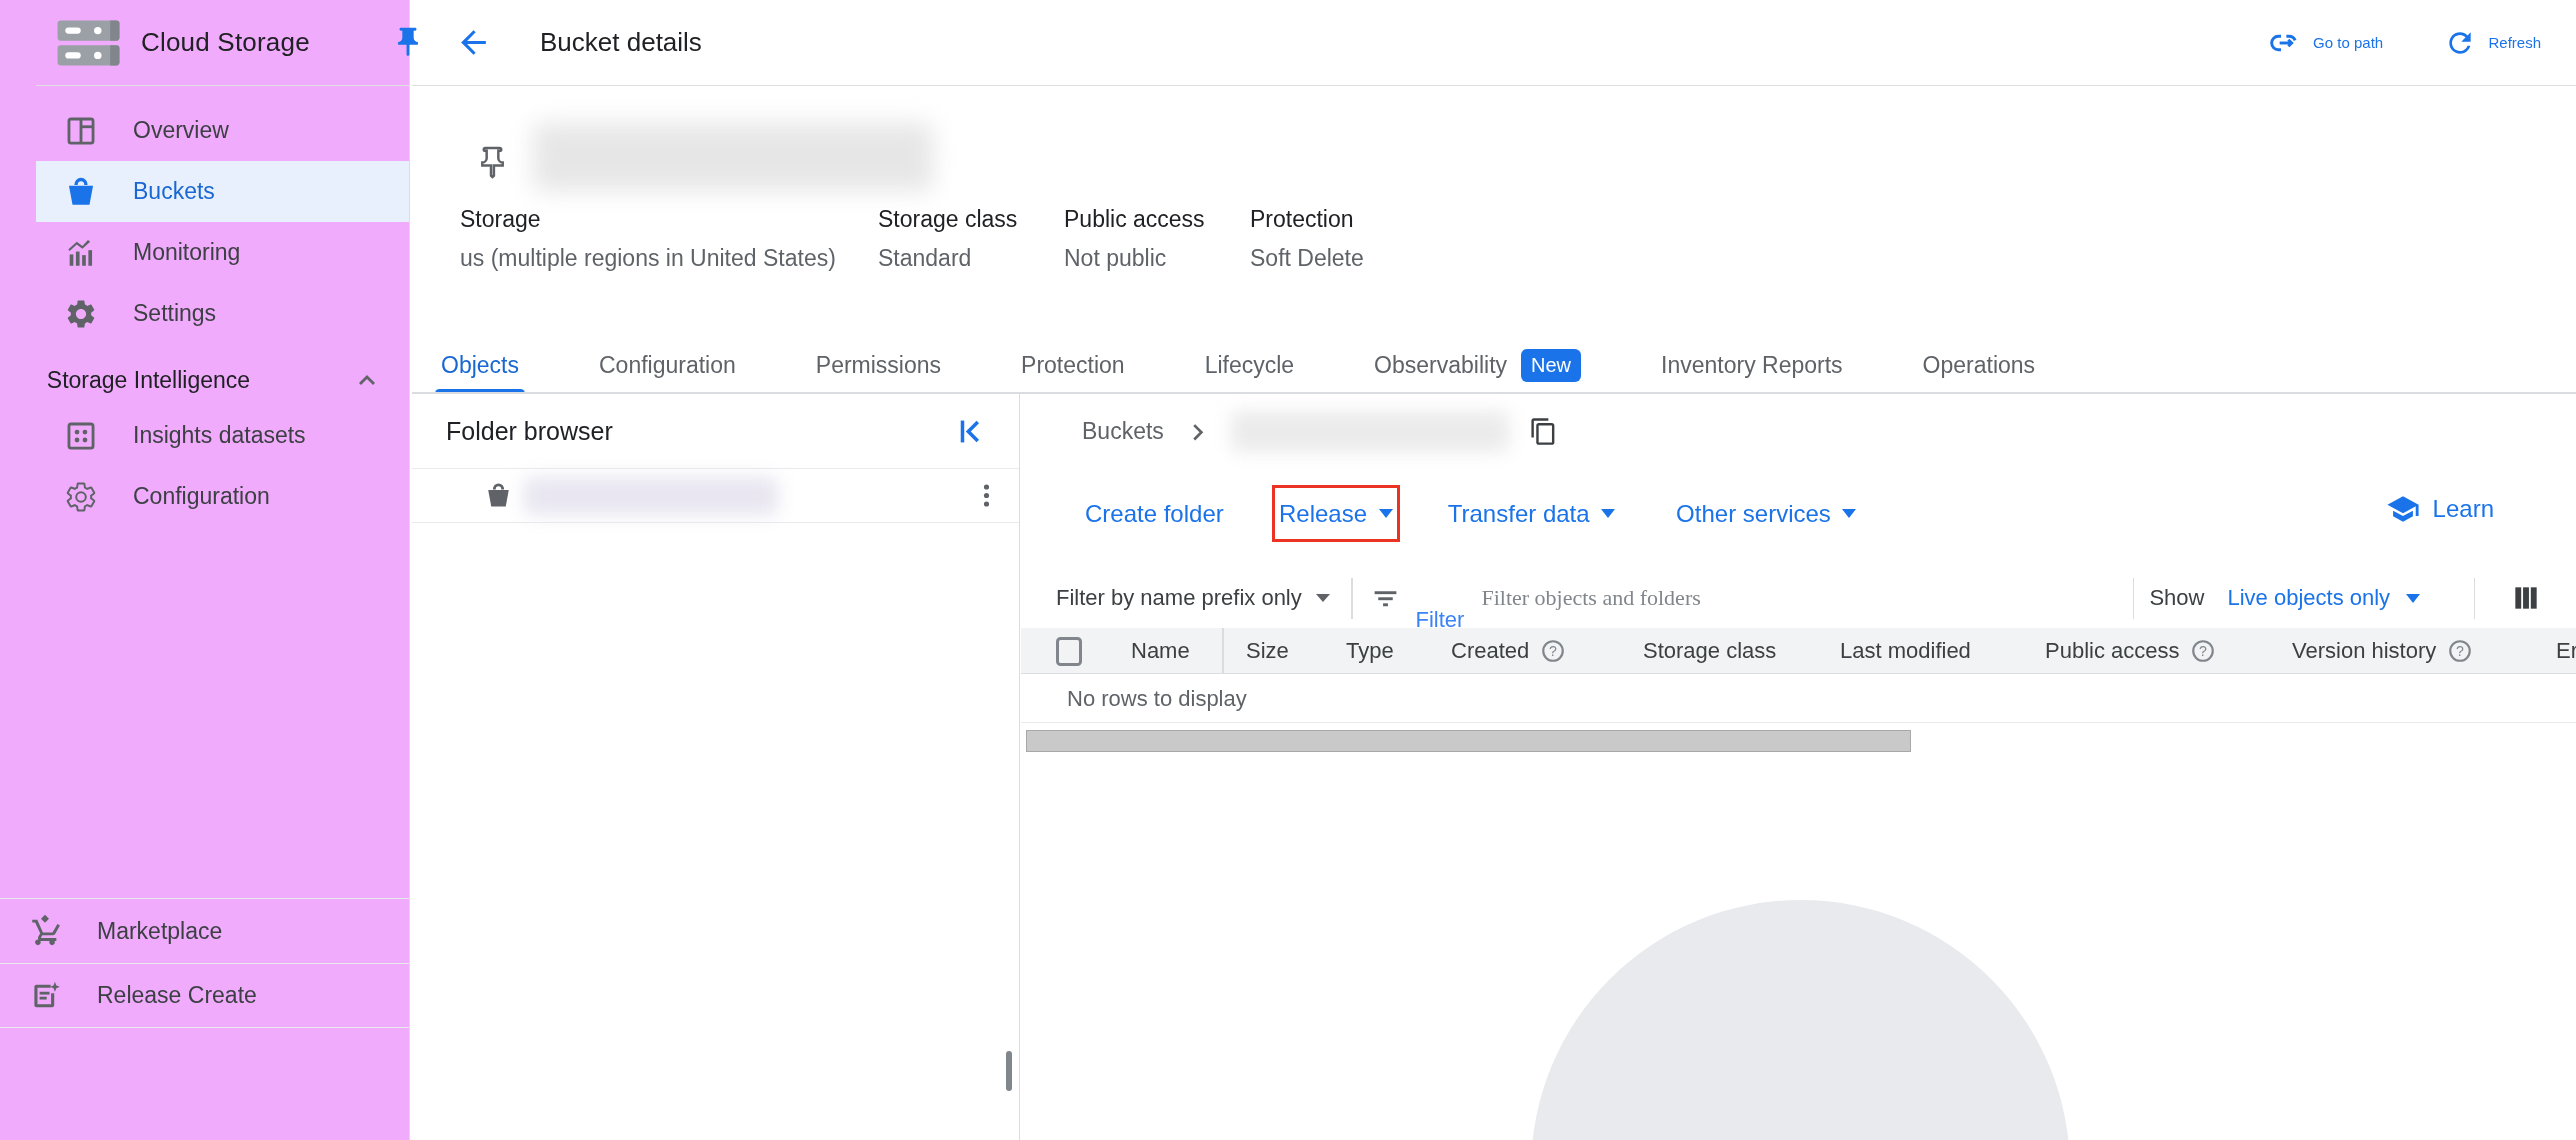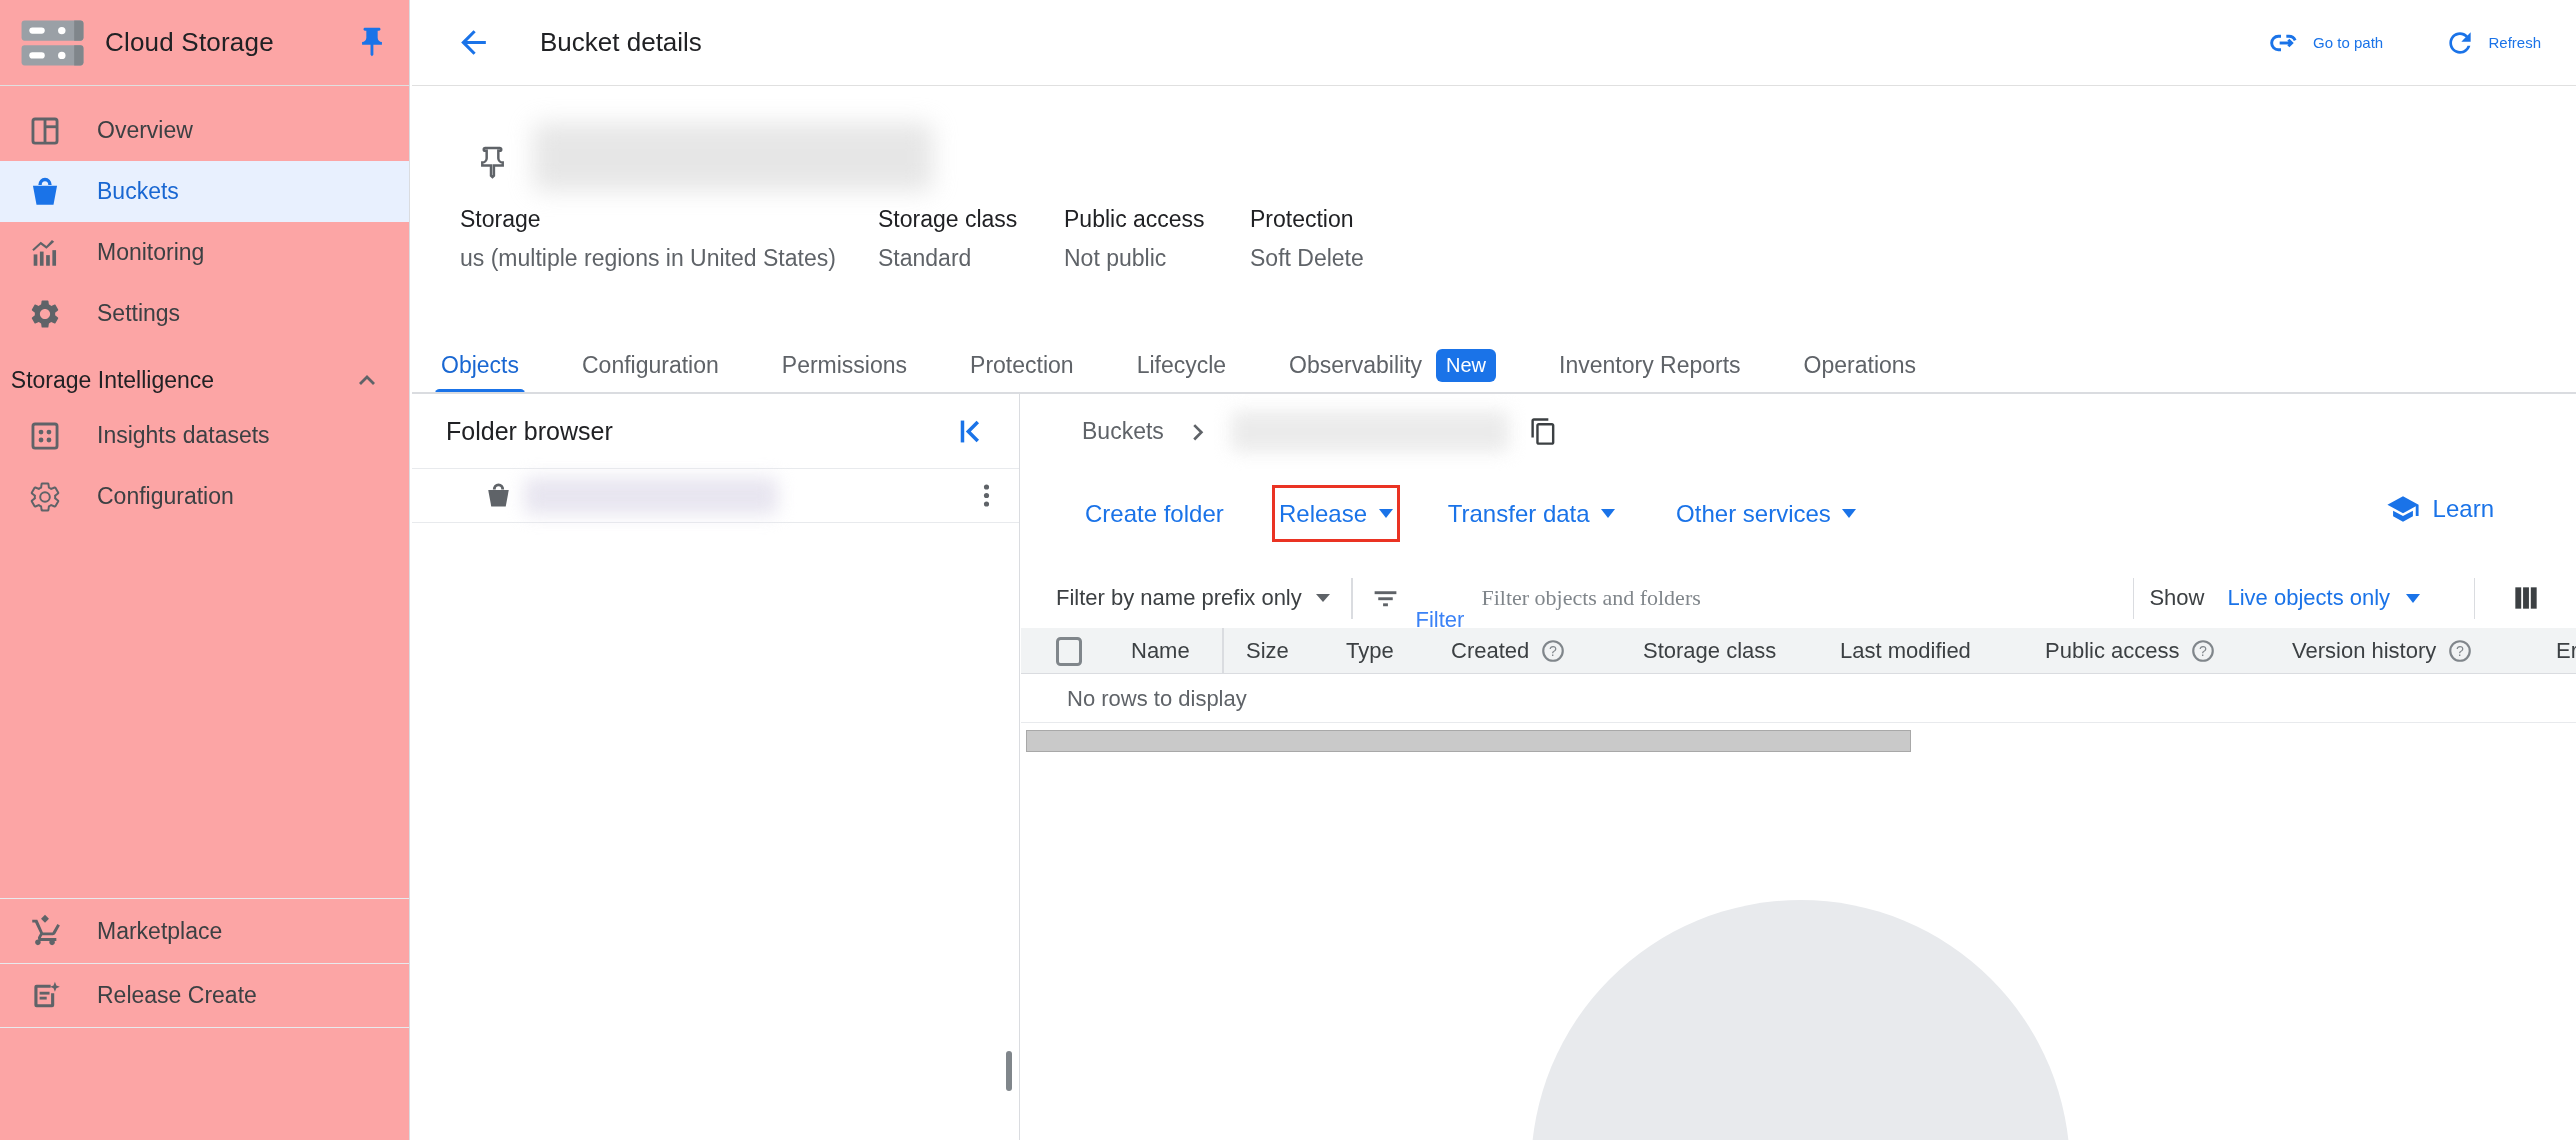--- a/index.html
+++ b/index.html
@@ -5,21 +5,21 @@
   * { margin:0; padding:0; box-sizing:border-box; }
   html,body { width:2576px; height:1140px; }
   body {
     position:relative; overflow:hidden; background:#fff;
     font-family:"Liberation Sans","DejaVu Sans",sans-serif;
     color:#202124; -webkit-font-smoothing:antialiased;
   }
   svg { display:block; }
 
   
-  .sidebar { position:absolute; left:0; top:0; width:410px; height:100%; border-right:1.5px solid #dadce0; background:#fca5a5; }
+  .sidebar { position:absolute; left:0; top:0; width:410px; height:100%; border-right:1.5px solid #dadce0; background:#f0abfc;padding-left:36px; }
   .sidebar-header { height:86px; border-bottom:1.5px solid #e0e0e0; display:flex; align-items:center; padding-left:20px; position:relative; }
   .product-name { font-size:26px; color:#202124; margin-left:20px; letter-spacing:0.2px; }
   .pin-btn { position:absolute; left:355px; top:24.6px; cursor:pointer; }
   .nav { padding-top:14px; }
   .nav-item { height:61px; display:flex; align-items:center; padding-left:28px; gap:35px; font-size:23px; color:#3c4043; cursor:pointer; }
   .nav-item.active { background:#e8f0fe; color:#1967d2; }
   .section-head { margin-top:12.3px; height:49px; display:flex; align-items:center; padding:0 28px 0 10.8px; font-size:23px; font-weight:500; color:#202124; }
   .section-head .chev { margin-left:auto; }
   .sidebar-footer { position:absolute; left:0; right:0; top:898px; }
   .footer-item { height:65px; display:flex; align-items:center; padding-left:28px; gap:35px; font-size:23px; color:#3c4043; border-top:1.5px solid #e8eaed; cursor:pointer; }
@@ -35,21 +35,21 @@
   .content { position:absolute; top:88px; left:0; right:0; bottom:0; }
 
   .bucket-pin { position:absolute; left:63px; top:57px; }
   .blur-blob { background:#d2d2d2; filter:blur(11.5px); opacity:.55; border-radius:7.7px; }
   .title-blur { position:absolute; left:121px; top:35px; width:400px; height:68px; }
 
   .meta { position:absolute; top:118px; }
   .meta .m-label { font-size:23px; font-weight:500; color:#202124; }
   .meta .m-value { margin-top:12.3px; font-size:23px; color:#5f6368; }
 
-  .tabs { position:absolute; top:249px; left:0; right:0; height:57px; display:flex; align-items:center; padding-left:29px; gap:63px; }
+  .tabs { position:absolute; top:249px; left:0; right:0; height:57px; display:flex; align-items:center; padding-left:29px; gap:80px; }
   .tab { position:relative; height:57px; display:flex; align-items:center; gap:14px; font-size:23px; font-weight:500; color:#5f6368; cursor:pointer; white-space:nowrap; }
   .tab.active { color:#1967d2; }
   .tab.active::after { content:""; position:absolute; left:-6.1px; right:-6.1px; bottom:0; height:4.6px; background:#1a73e8; border-radius:4.6px 4.6px 0 0; }
   .badge-new { background:#1a73e8; color:#fff; font-size:20px; font-weight:500; padding:5.4px 10px; border-radius:6.1px; }
   .tabs-divider { position:absolute; top:304px; left:0; right:0; height:1.5px; background:#dadce0; }
 
   .panes { position:absolute; top:306px; left:0; right:0; bottom:0; }
 
   
   .folder-pane { position:absolute; left:0; top:0; width:608px; height:100%; border-right:1.5px solid #dadce0; }

